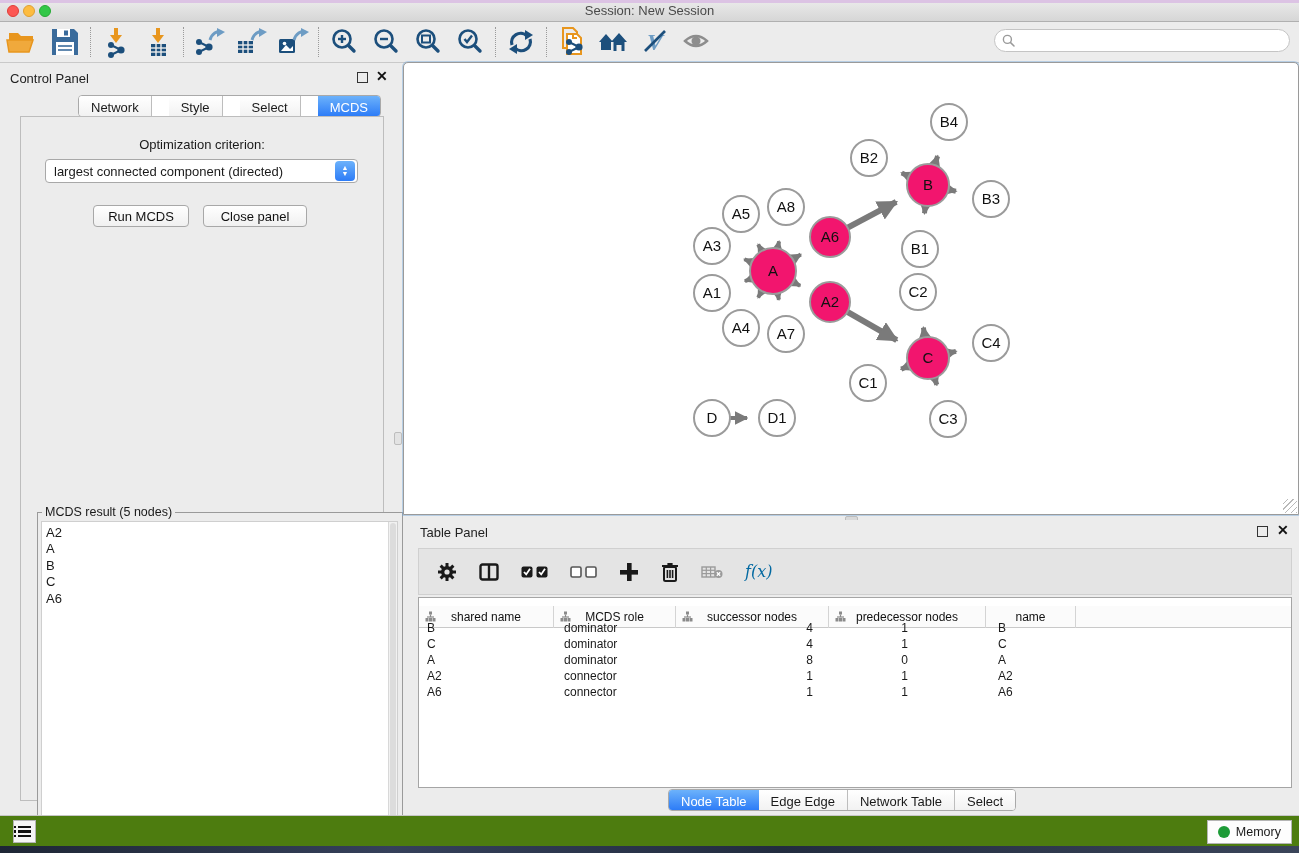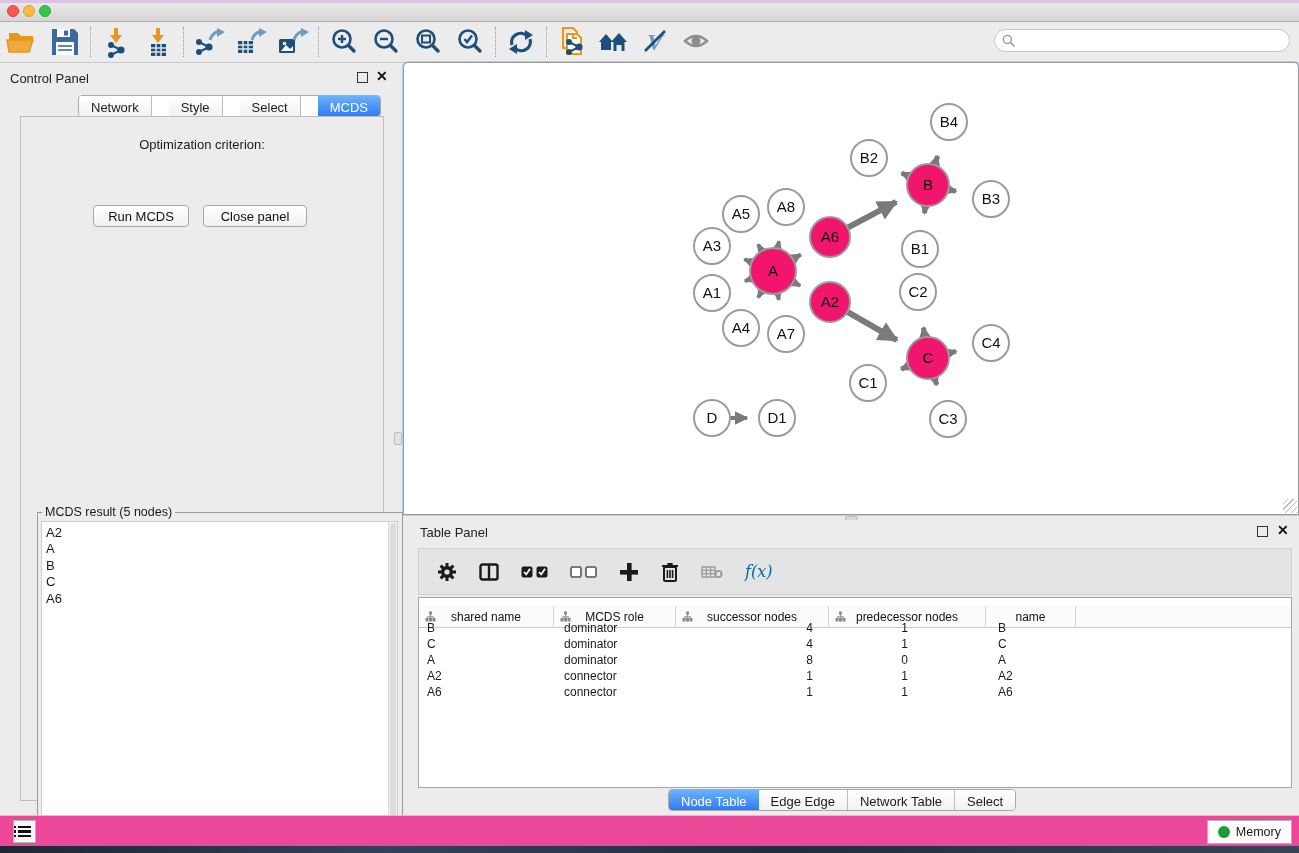--- a/index.html
+++ b/index.html
@@ -85,21 +85,21 @@
     display:flex; align-items:center; justify-content:center; font-size:12px; color:#111; }
   .nt-col .hier { position:absolute; left:6px; top:5px; }
   #nt-rows { position:absolute; left:0; top:22px; width:100%; font-size:12px; }
   .nt-row { position:relative; height:16px; }
   .nt-cell { position:absolute; top:1px; white-space:nowrap; }
   
   #table-tabs { position:absolute; left:263px; top:269px; height:22px; display:flex;
     border:1px solid #a9a9a9; border-radius:4px; background:#fff; overflow:hidden; }
   
   #statusbar { position:absolute; left:0; top:815px; width:1299px; height:31px;
-    background:#ec4899; border-top:1px solid #c6c6c6; }
+    background:#4d7c0f; border-top:1px solid #c6c6c6; }
   #list-btn { position:absolute; left:13px; top:4px; width:23px; height:23px; background:#f5f5f5;
     border:1px solid #b5b5b5; display:flex; align-items:center; justify-content:center; flex-direction:column; gap:2px;}
   #list-btn .bar{ width:13px; height:2.4px; background:#111; position:relative;}
   #list-btn .bar::before{ content:""; position:absolute; left:-4px; top:0; width:2.4px; height:2.4px; background:#111;}
   #memory-btn { position:absolute; right:7px; top:4px; height:24px; background:#fdfdfd;
     border:1px solid #b5b5b5; display:flex; align-items:center; gap:6px; padding:0 10px; font-size:12.5px; }
   #memory-btn .dot{ width:12px; height:12px; border-radius:50%; background:#1d9b37; }
   #desktop-strip { position:absolute; left:0; top:846px; width:1299px; height:7px;
     background:linear-gradient(90deg,#1e2635,#35405a 30%,#222c3f 60%,#3a4459); }
   svg { display:block; }
@@ -107,20 +107,21 @@
 </head>
 <body>
 
 <div id="app">
 
   <div id="titlebar">
     <div class="accent"></div>
     <span class="tl red" style="left:7px"></span>
     <span class="tl yellow" style="left:23px"></span>
     <span class="tl green" style="left:39px"></span>
+    <div class="title">Session: New Session</div>
   </div>
 
   <div id="toolbar">
     <div id="toolbar-icons" style="display:flex;align-items:center;">
         <span class="tbtn">
           <svg width="34" height="32" viewBox="0 0 34 32">
             <path d="M3,7 h9 l3,3 h12 v4 H3 z" fill="#e8961e"></path>
             <path d="M1,14 h26 l-4,12 H3 z" fill="#f0a93c"></path>
             <path d="M1,14 h26 l-4,12 H3 z" fill="none" stroke="#e8961e" stroke-width="1.5"></path>
           </svg>
@@ -300,20 +301,27 @@
     <span class="panel-float" style="left:357px"></span>
     <span class="panel-close" style="left:376px">✕</span>
     <div id="cp-tabs">
         <div class="seg">Network</div>
         <div class="seg">Style</div>
         <div class="seg">Select</div>
         <div class="seg active">MCDS</div>
       </div>
     <div id="cp-body">
       <div id="opt-label">Optimization criterion:</div>
+      <div id="criterion">
+        <span class="val">largest connected component (directed)</span>
+        <span class="stepper">
+            <span>▲</span>
+            <span>▼</span>
+          </span>
+      </div>
       <button class="pushbtn" style="left:72px;top:75px;width:96px">Run MCDS</button>
       <button class="pushbtn" style="left:182px;top:75px;width:104px">Close panel</button>
       <fieldset id="mcds-result">
         <legend>MCDS result (5 nodes)</legend>
         <div id="mcds-list">
           <div id="mcds-items">
               <div>A2</div>
               <div>A</div>
               <div>B</div>
               <div>C</div>

